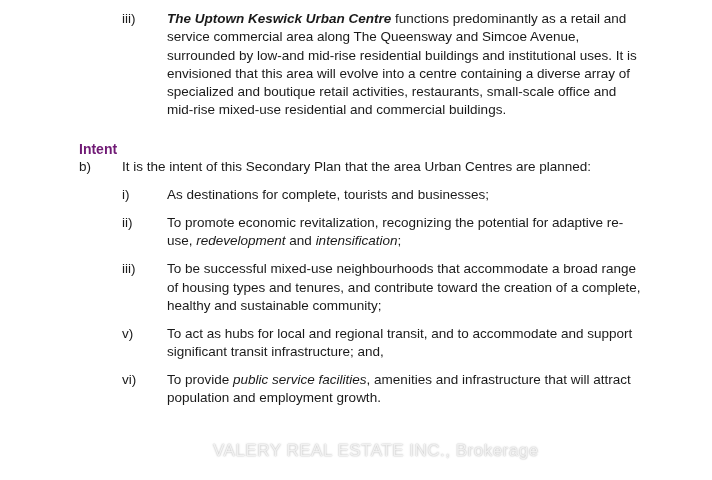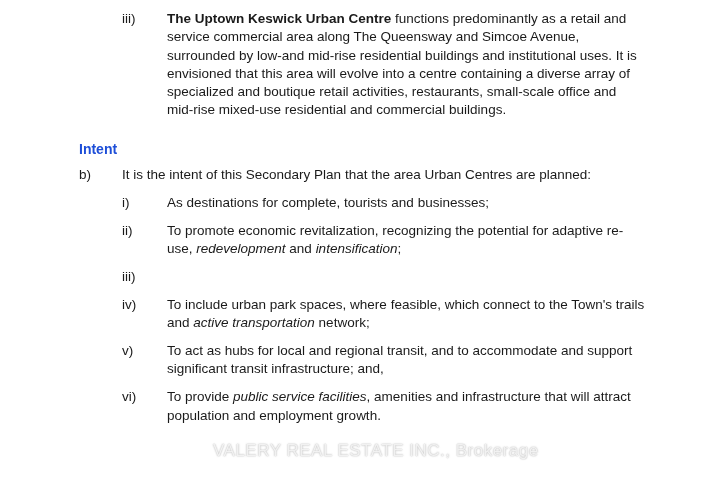--- a/index.html
+++ b/index.html
@@ -31,27 +31,27 @@
   }
   .top-para {
     margin-left: 122px;
     margin-bottom: 20px;
   }
   .top-para .body {
     width: 478px;
   }
   .bold-lead {
     font-weight: bold;
+    font-style: italic;
   }
   .intent-heading {
     margin-left: 79px;
-    margin-bottom: 8px;
     font-size: 14px;
     font-weight: bold;
-    color: #1d4ed8;
+    color: #701a75;
   }
   .b-row {
     margin-left: 79px;
     margin-bottom: 10px;
   }
   .b-row .label {
     flex: 0 0 43px;
     width: 43px;
   }
   .b-row .body {
@@ -102,26 +102,23 @@
     <span class="body"><span>As destinations for complete, tourists and businesses;</span></span>
   </div>
 
   <div class="row sub-item">
     <span class="label">ii)</span>
     <span class="body"><span>To promote economic revitalization, recognizing the potential for adaptive re-use, </span><em>redevelopment</em><span> and </span><em>intensification</em><span>;</span></span>
   </div>
 
   <div class="row sub-item">
     <span class="label">iii)</span>
+    <span class="body"><span>To be successful mixed-use neighbourhoods that accommodate a broad range of housing types and tenures, and contribute toward the creation of a complete, healthy and sustainable community;</span></span>
   </div>
 
-  <div class="row sub-item">
-    <span class="label">iv)</span>
-    <span class="body"><span>To include urban park spaces, where feasible, which connect to the Town's trails and </span><em>active transportation</em><span> network;</span></span>
-  </div>
 
   <div class="row sub-item">
     <span class="label">v)</span>
     <span class="body"><span>To act as hubs for local and regional transit, and to accommodate and support significant transit infrastructure; and,</span></span>
   </div>
 
   <div class="row sub-item">
     <span class="label">vi)</span>
     <span class="body"><span>To provide </span><em>public service facilities</em><span>, amenities and infrastructure that will attract population and employment growth.</span></span>
   </div>

